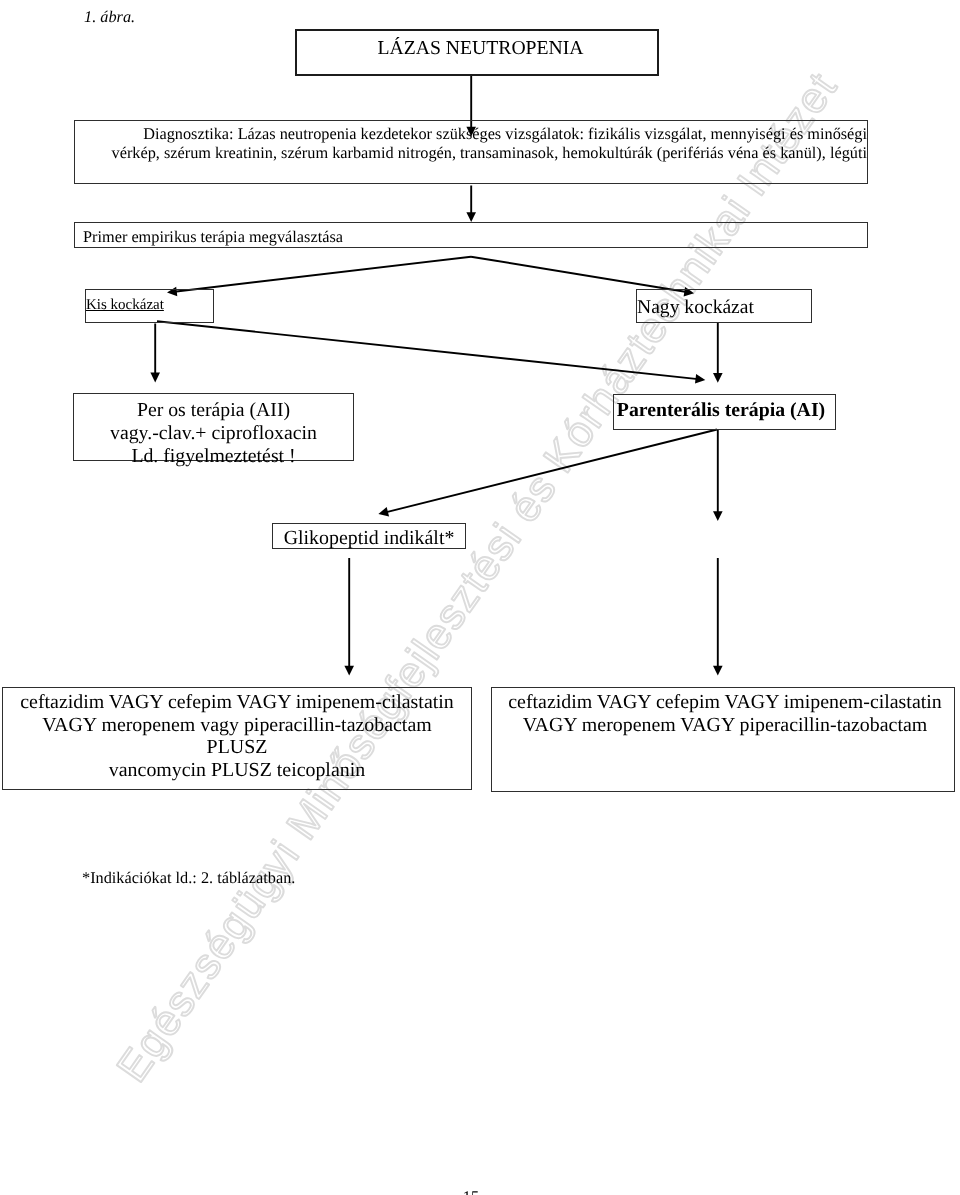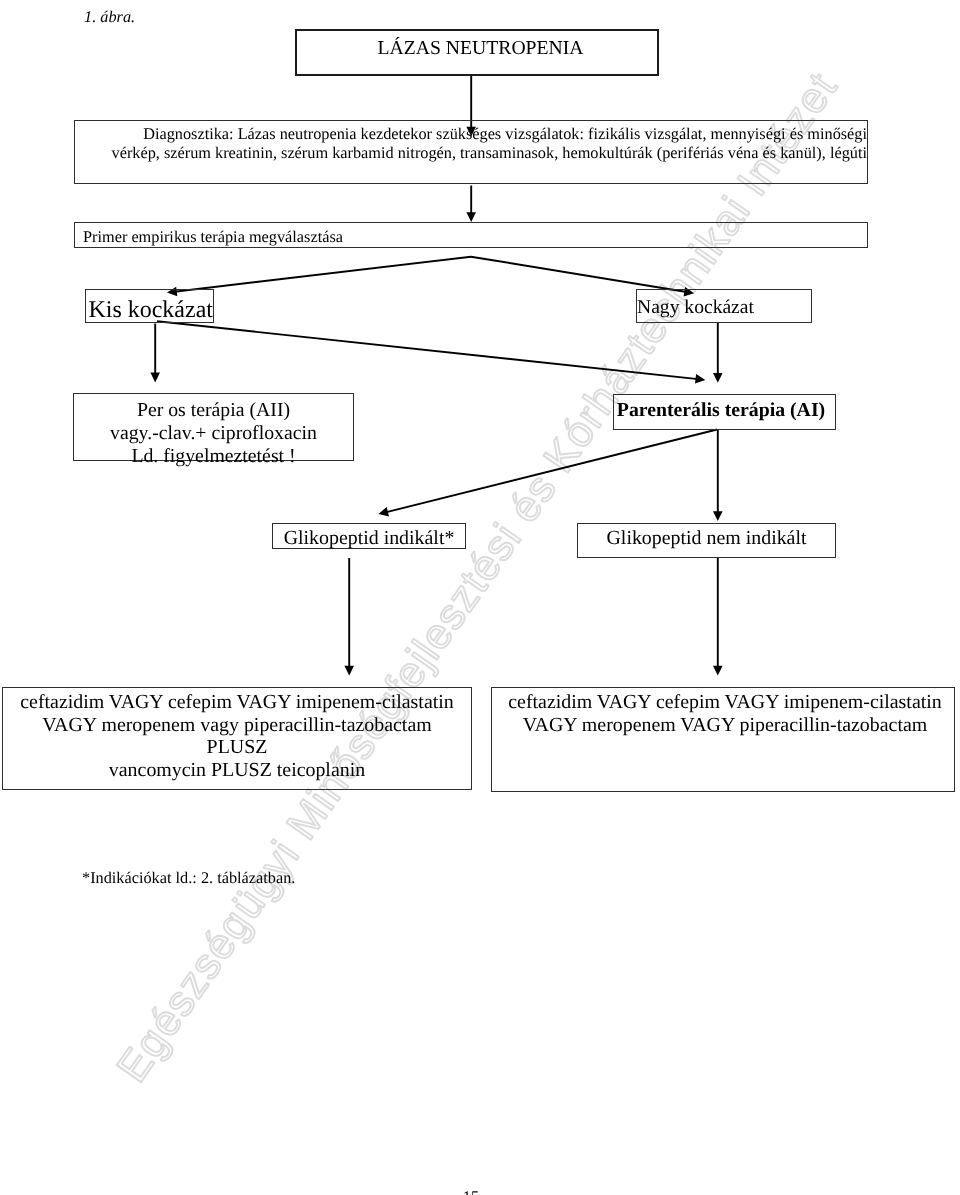--- a/index.html
+++ b/index.html
@@ -14,21 +14,21 @@
   .box{position:absolute;box-sizing:border-box;border:1.4px solid #2e2e2e;background:transparent;}
   .box .t{display:block;}
   
   #box-title{left:295px;top:21px;width:364px;height:47px;border:2px solid #1c1c1c;}
   #box-title .t{font-size:19.7px;text-align:center;margin-top:6px;letter-spacing:0;margin-left:7px;}
   #box-diag{left:74px;top:112px;width:794px;height:64px;}
   #box-diag .t{font-size:16.3px;line-height:18.8px;padding:4px 0 0 9px;text-align:right;}
   #box-prim{left:74px;top:214px;width:794px;height:26px;}
   #box-prim .t{font-size:16.3px;padding:4px 0 0 8px;}
   #box-low{left:85px;top:281px;width:129px;height:34px;}
-  #box-low .t{font-size:24px;text-align:right;margin-top:7px;}
+  #box-low .t{font-size:15px;text-align:left;margin-top:7px;text-decoration:underline;}
   #box-high{left:636px;top:281px;width:176px;height:34px;}
   #box-high .t{font-size:19.6px;text-align:left;margin-top:7px;}
   #box-peros{left:73px;top:385px;width:281px;height:68px;}
   #box-peros .t{font-size:19.8px;text-align:center;line-height:23.2px;padding-top:5px;}
   #box-par{left:613px;top:386px;width:223px;height:36px;font-weight:bold;}
   #box-par .t{font-size:19.8px;text-align:center;margin-top:4px;padding-right:7px;}
   #box-gy{left:272px;top:515px;width:194px;height:26px;}
   #box-gy .t{font-size:19.9px;text-align:center;margin-top:3px;}
   #box-gn{left:577px;top:515px;width:259px;height:35px;}
   #box-gn .t{font-size:19.9px;text-align:center;margin-top:3px;}
@@ -102,23 +102,20 @@
         <span class="ln">vagy.-clav.+ ciprofloxacin</span>
         <span class="ln">Ld. figyelmeztetést !</span>
       </span>
     </div>
   <div class="box" id="box-par">
       <span class="t">Parenterális terápia (AI)</span>
     </div>
   <div class="box" id="box-gy">
       <span class="t">Glikopeptid indikált*</span>
     </div>
-  <div class="box" id="box-gn">
-      <span class="t">Glikopeptid nem indikált</span>
-    </div>
   <div class="box" id="box-rl">
       <span class="t">
         <span class="ln">ceftazidim VAGY cefepim VAGY imipenem-cilastatin</span>
         <span class="ln">VAGY meropenem vagy piperacillin-tazobactam</span>
         <span class="ln">PLUSZ</span>
         <span class="ln">vancomycin PLUSZ teicoplanin</span>
       </span>
     </div>
   <div class="box" id="box-rr">
       <span class="t">

